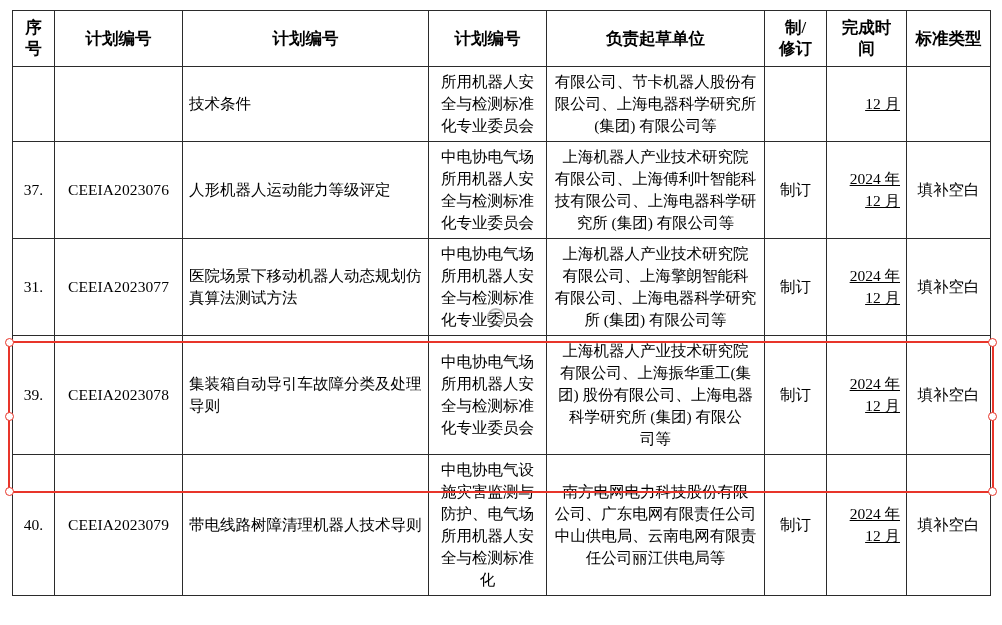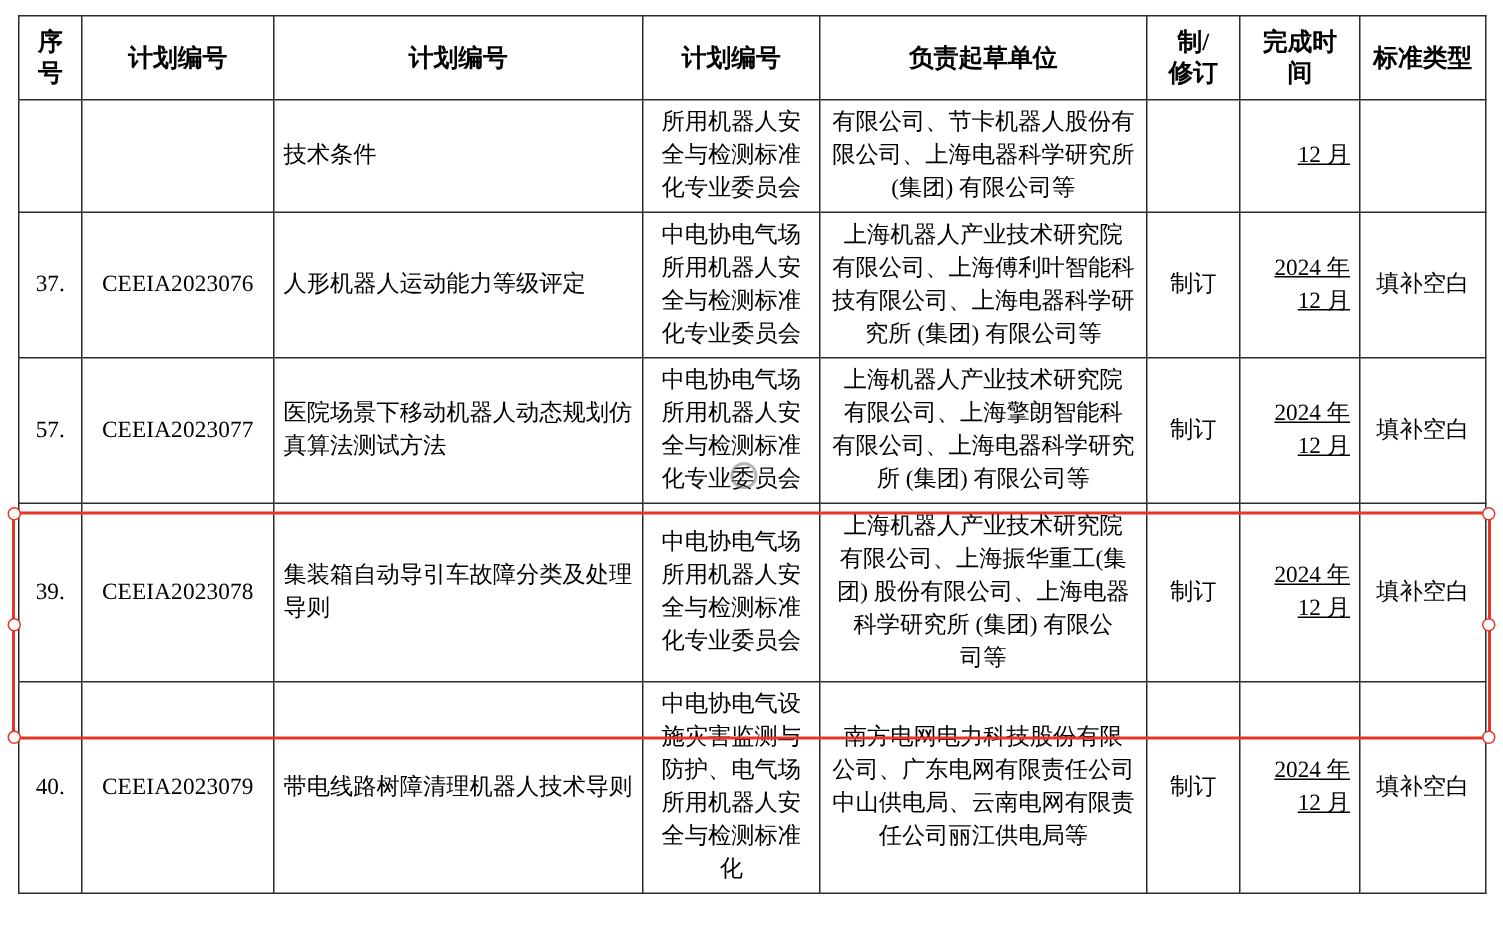--- a/index.html
+++ b/index.html
@@ -221,21 +221,21 @@
         <td class="date">
           <span class="cell-lines">
             <span>2024 年</span>
             <span>12 月</span>
           </span>
         </td>
         <td class="cat">填补空白</td>
       </tr>
 
       <tr>
-        <td class="seq">57.</td>
+        <td class="seq">31.</td>
         <td class="plan">CEEIA2023077</td>
         <td class="name">
           <span class="cell-lines">
             <span>医院场景下移动机器人动态规划仿</span>
             <span>真算法测试方法</span>
           </span>
         </td>
         <td class="org">
           <span class="cell-lines">
             <span>中电协电气场</span>

